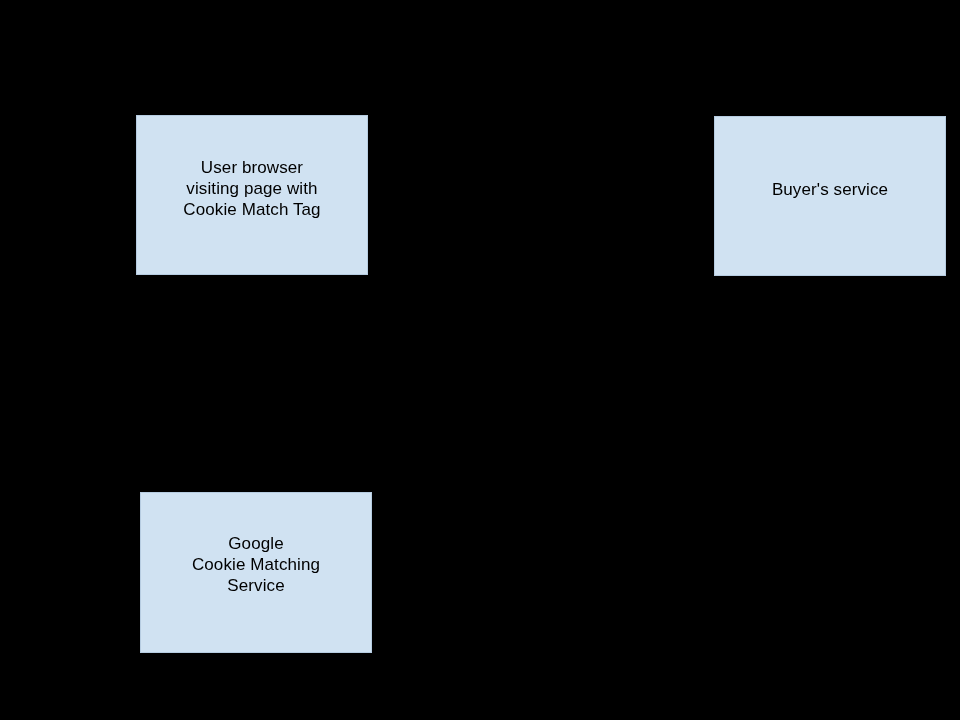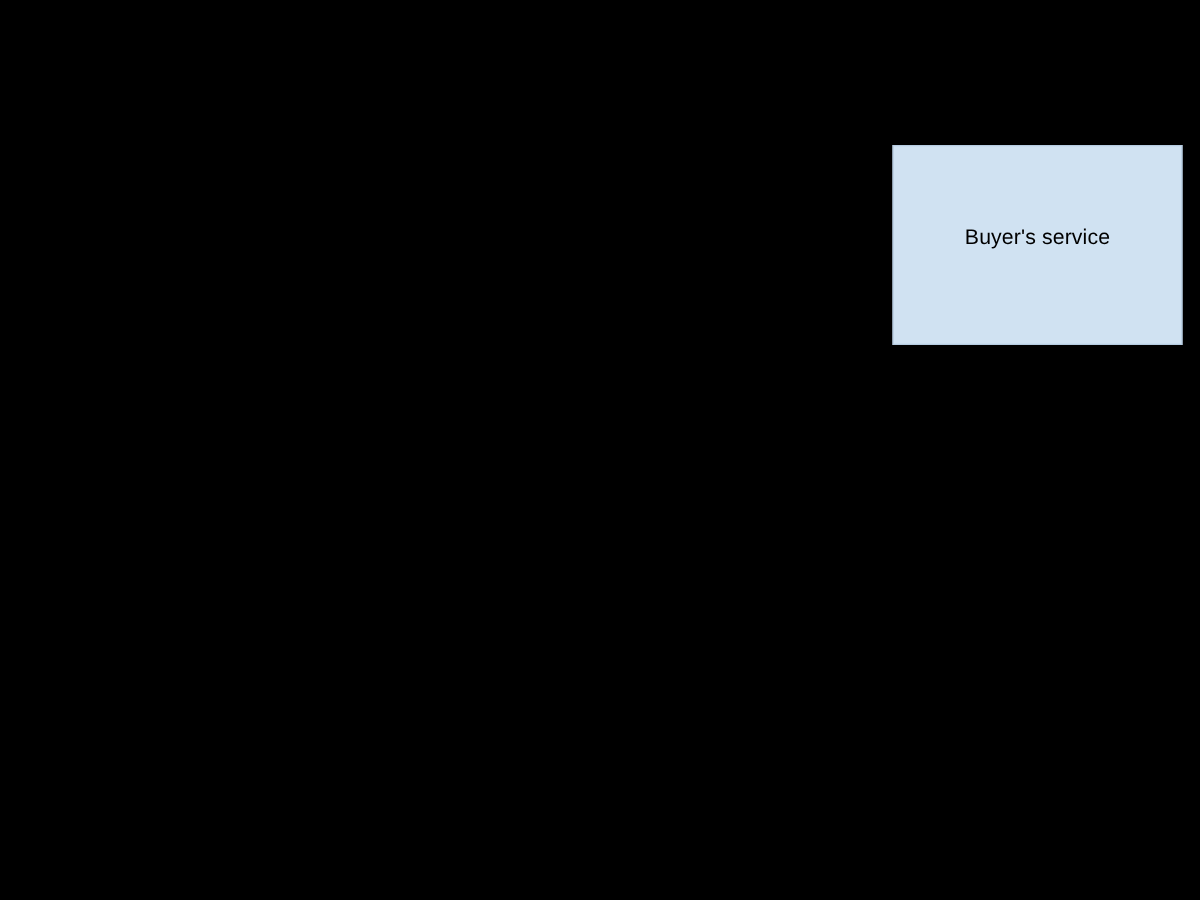--- a/index.html
+++ b/index.html
@@ -66,19 +66,29 @@
   }
   #node-google-cms .node-label {
     transform: translateY(-8px);
   }
 </style>
 </head>
 <body>
 
 <div id="canvas">
 
+  <div class="node" id="node-user-browser">
+    <span class="node-label">User browser
+visiting page with
+Cookie Match Tag</span>
+  </div>
 
   <div class="node" id="node-buyers-service">
     <span class="node-label">Buyer's service</span>
   </div>
 
+  <div class="node" id="node-google-cms">
+    <span class="node-label">Google
+Cookie Matching
+Service</span>
+  </div>
 
 </div>
 
 </body></html>

